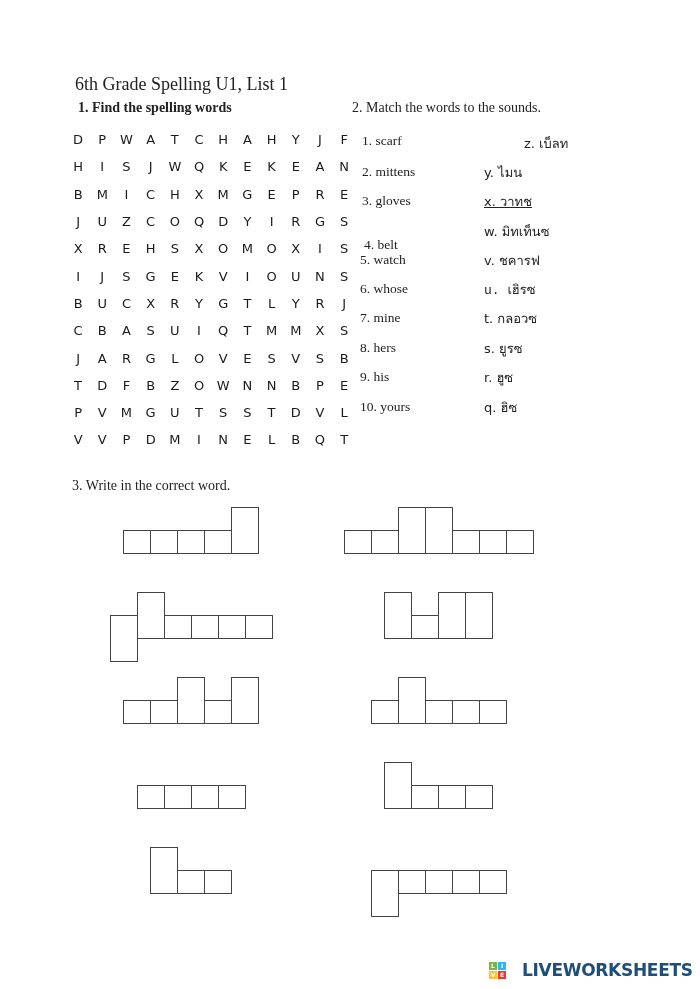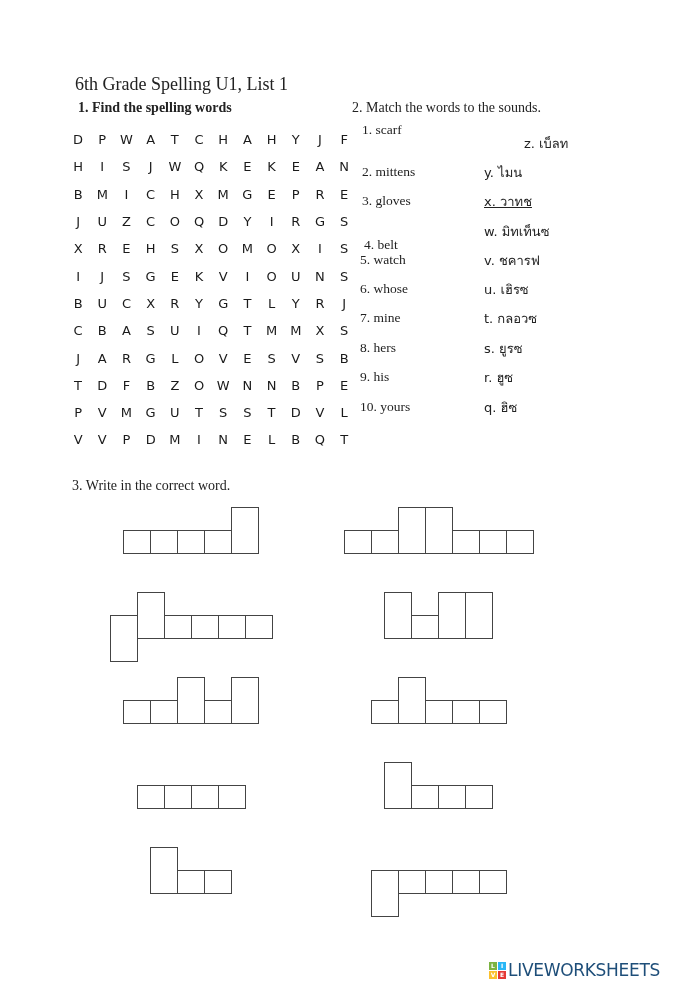--- a/index.html
+++ b/index.html
@@ -11,21 +11,21 @@
   .h3 { left:72px; top:478px; font-size:14px; }
   .grid { left:66px; top:126px; width:290px; display:grid; grid-template-columns:repeat(12, 24.2px); grid-auto-rows:27.3px; font-family:"DejaVu Sans", sans-serif; font-size:13px; color:#1a1a1a; }
   .grid span { display:flex; align-items:center; justify-content:center; }
   .match { font-size:13.5px; }
   .match .left { position:absolute; left:362px; }
   .match .right { position:absolute; left:484px; font-family:"DejaVu Sans", sans-serif; font-size:13px; }
   .box { position:absolute; border:1.4px solid #444; box-sizing:border-box; background:#fff; }
   .logo { left:489px; top:960px; display:flex; align-items:center; }
   .logo-icon { display:grid; grid-template-columns:8px 8px; grid-template-rows:8px 8px; gap:1px; margin-right:2px; }
   .logo-icon span { font-size:6px; color:#fff; font-family:"DejaVu Sans", sans-serif; font-weight:bold; display:flex; align-items:center; justify-content:center; }
-  .logo-text { font-family:"DejaVu Sans", sans-serif; font-weight:normal; font-size:17px; color:#1e4e79; letter-spacing:-0.3px; }
+  .logo-text { font-family:"DejaVu Sans", sans-serif; font-weight:bold; font-size:17px; color:#1e4e79; letter-spacing:-0.3px;margin-left:14px; }
 </style>
 </head>
 <body>
 
 <div class="abs title">6th Grade Spelling U1, List 1</div>
 <div class="abs h1">1. Find the spelling words</div>
 <div class="abs h2">2. Match the words to the sounds.</div>
 
 <div class="abs grid" id="wordsearch">
     <span>D</span>
@@ -168,32 +168,32 @@
     <span>I</span>
     <span>N</span>
     <span>E</span>
     <span>L</span>
     <span>B</span>
     <span>Q</span>
     <span>T</span>
   </div>
 
 <div class="match" id="match">
-    <div class="left" style="top: 122px; text-align: right;">1. scarf</div>
+    <div class="left" style="top: 133px; text-align: right;">1. scarf</div>
     <div class="right" style="top: 133px; margin-left: 40px;">z. เบ็ลท</div>
     <div class="left" style="top: 164px;">2. mittens</div>
     <div class="right" style="top: 162px;">y. ไมน</div>
     <div class="left" style="top: 193px;">3. gloves</div>
     <div class="right" style="top: 191px; text-decoration: underline;">x.  วาทช</div>
     <div class="left" style="top: 237px; left: 364px;">4. belt</div>
     <div class="right" style="top: 221px;">w. มิทเท็นซ</div>
     <div class="left" style="top: 252px; left: 360px;">5. watch</div>
     <div class="right" style="top: 250px;">v. ชคารฟ</div>
     <div class="left" style="top: 281px; left: 360px;">6. whose</div>
-    <div class="right" style="top: 279px;">u. เฮิรซ</div>
+    <div class="right" style="top: 279px; font-family: Liberation Mono, monospace;">u. เฮิรซ</div>
     <div class="left" style="top: 310px; left: 360px;">7. mine</div>
     <div class="right" style="top: 308px;">t. กลอวซ</div>
     <div class="left" style="top: 340px; left: 360px;">8.  hers</div>
     <div class="right" style="top: 338px;">s. ยูรซ</div>
     <div class="left" style="top: 369px; left: 360px; text-align: right;">9.  his</div>
     <div class="right" style="top: 367px;">r. ฮูซ</div>
     <div class="left" style="top: 399px; left: 360px;">10. yours</div>
     <div class="right" style="top: 397px;">q. ฮิซ</div>
   </div>
 

